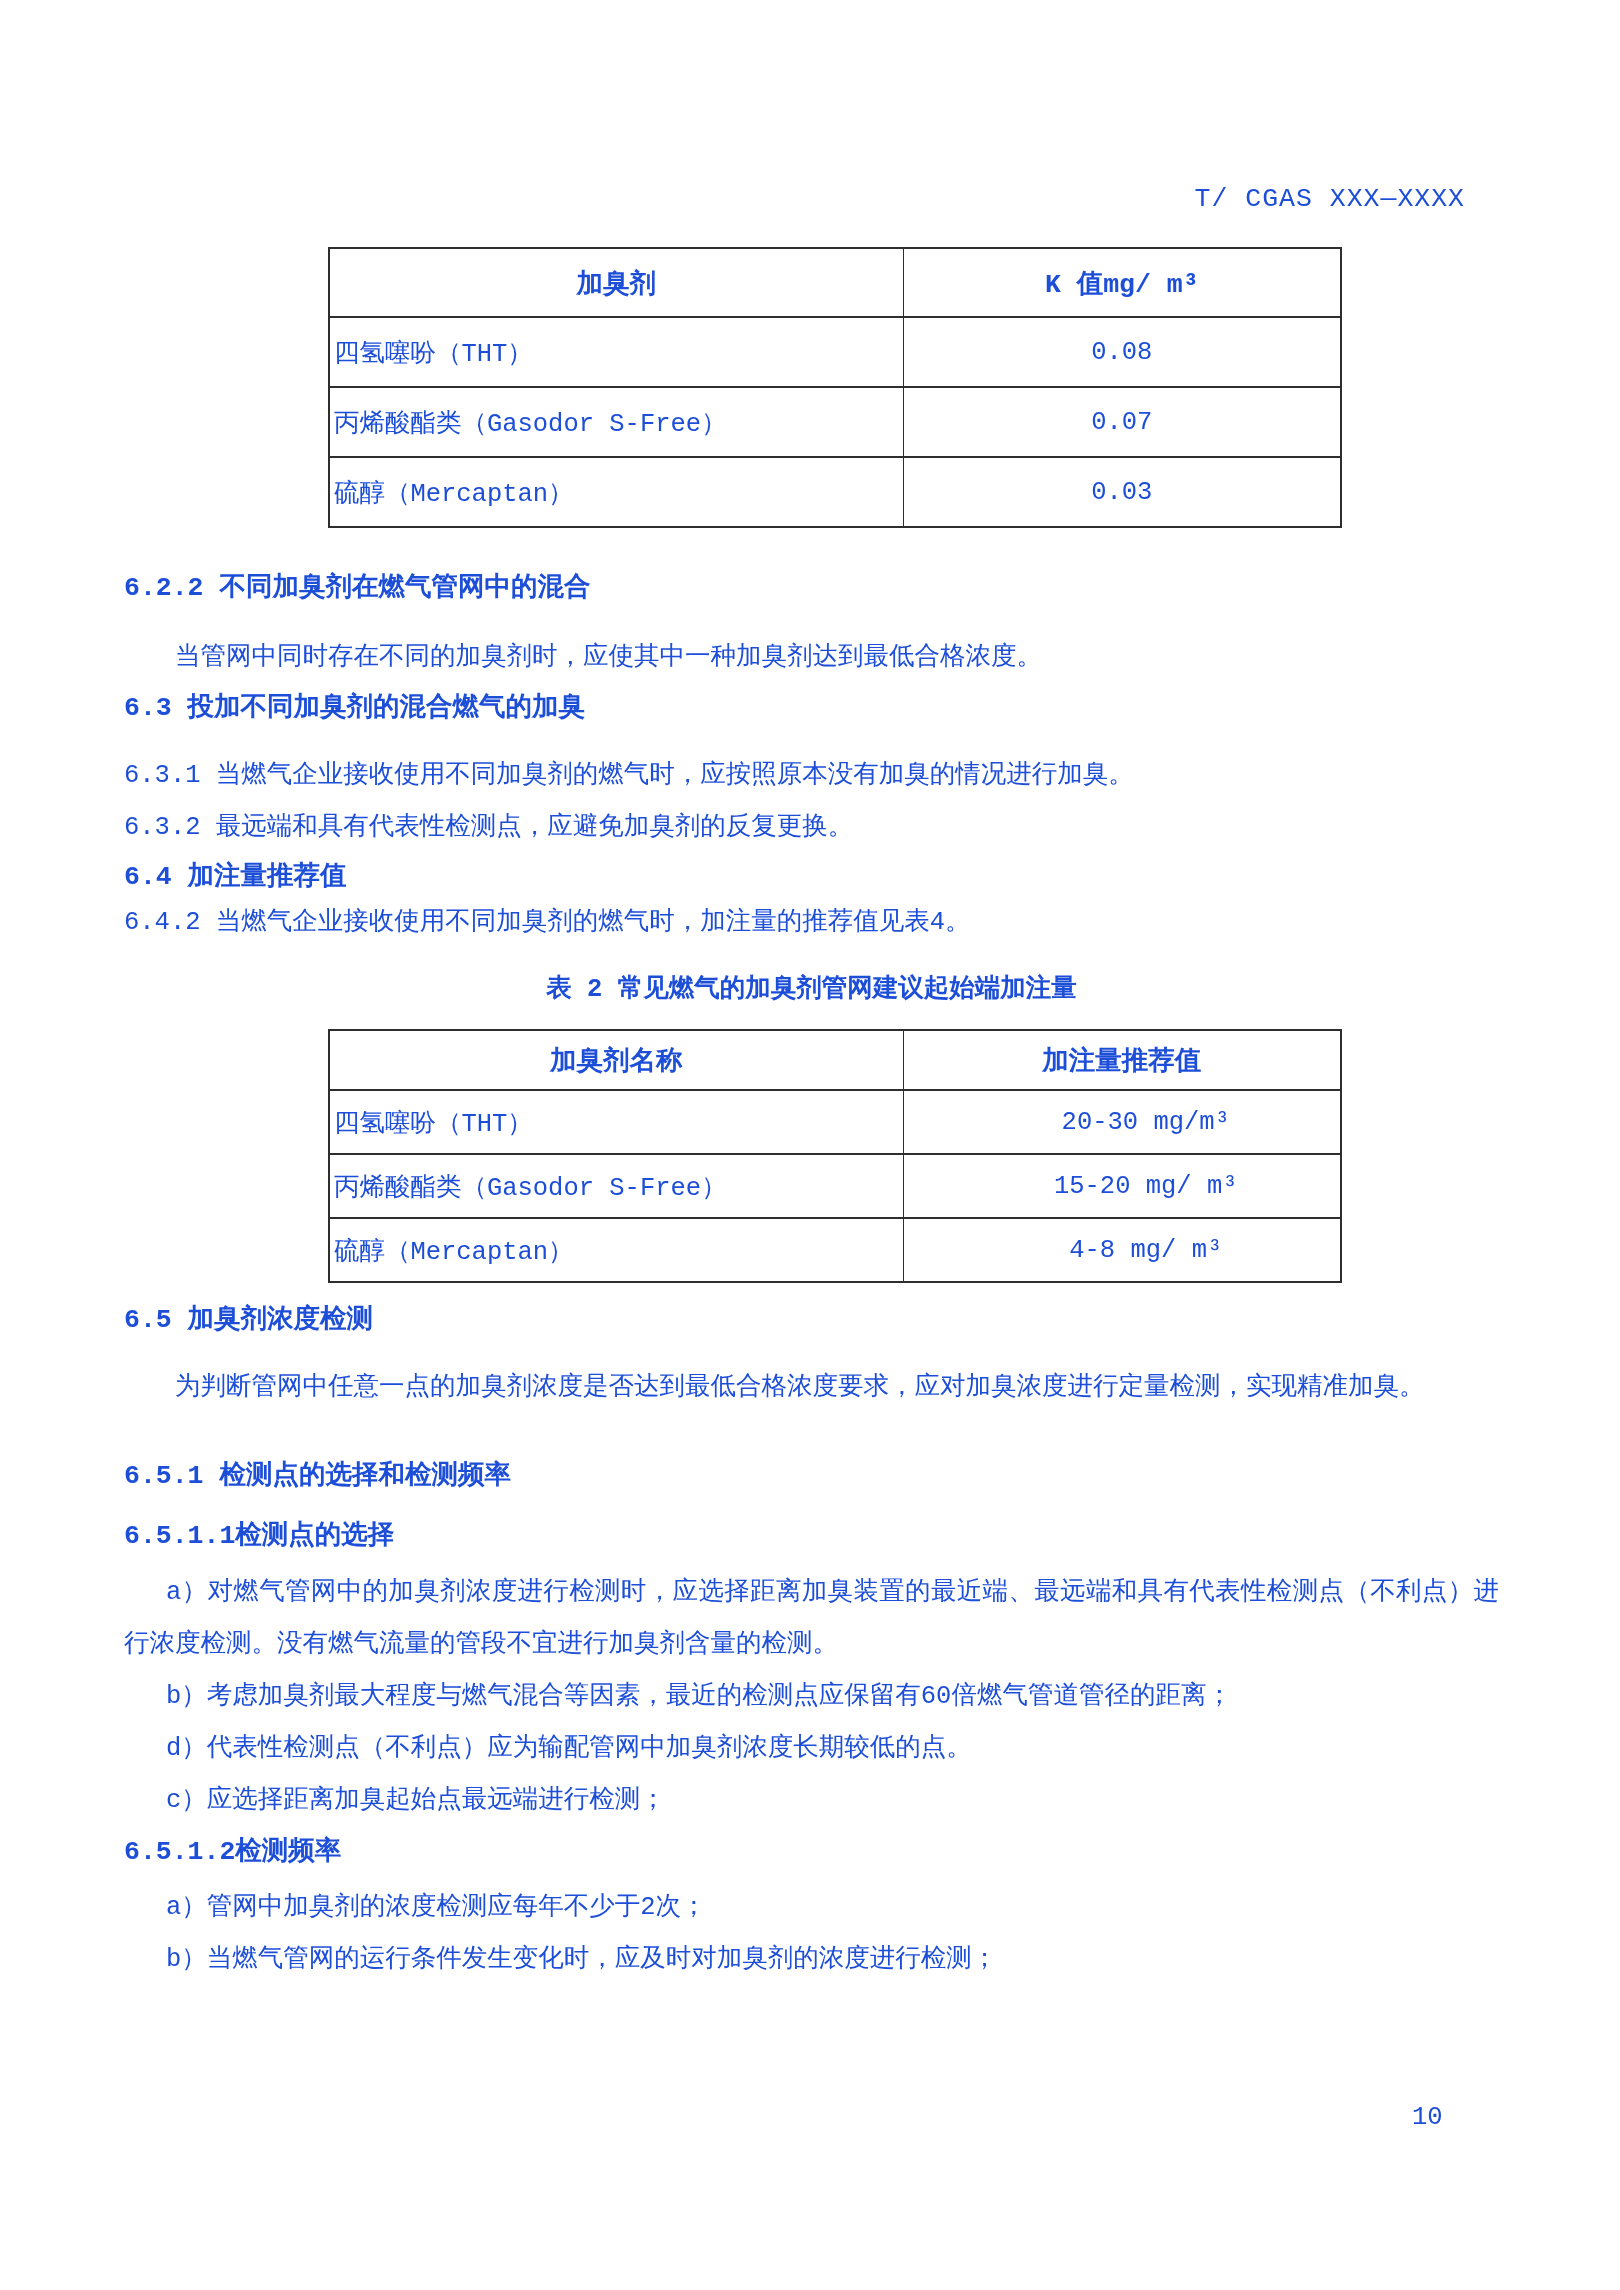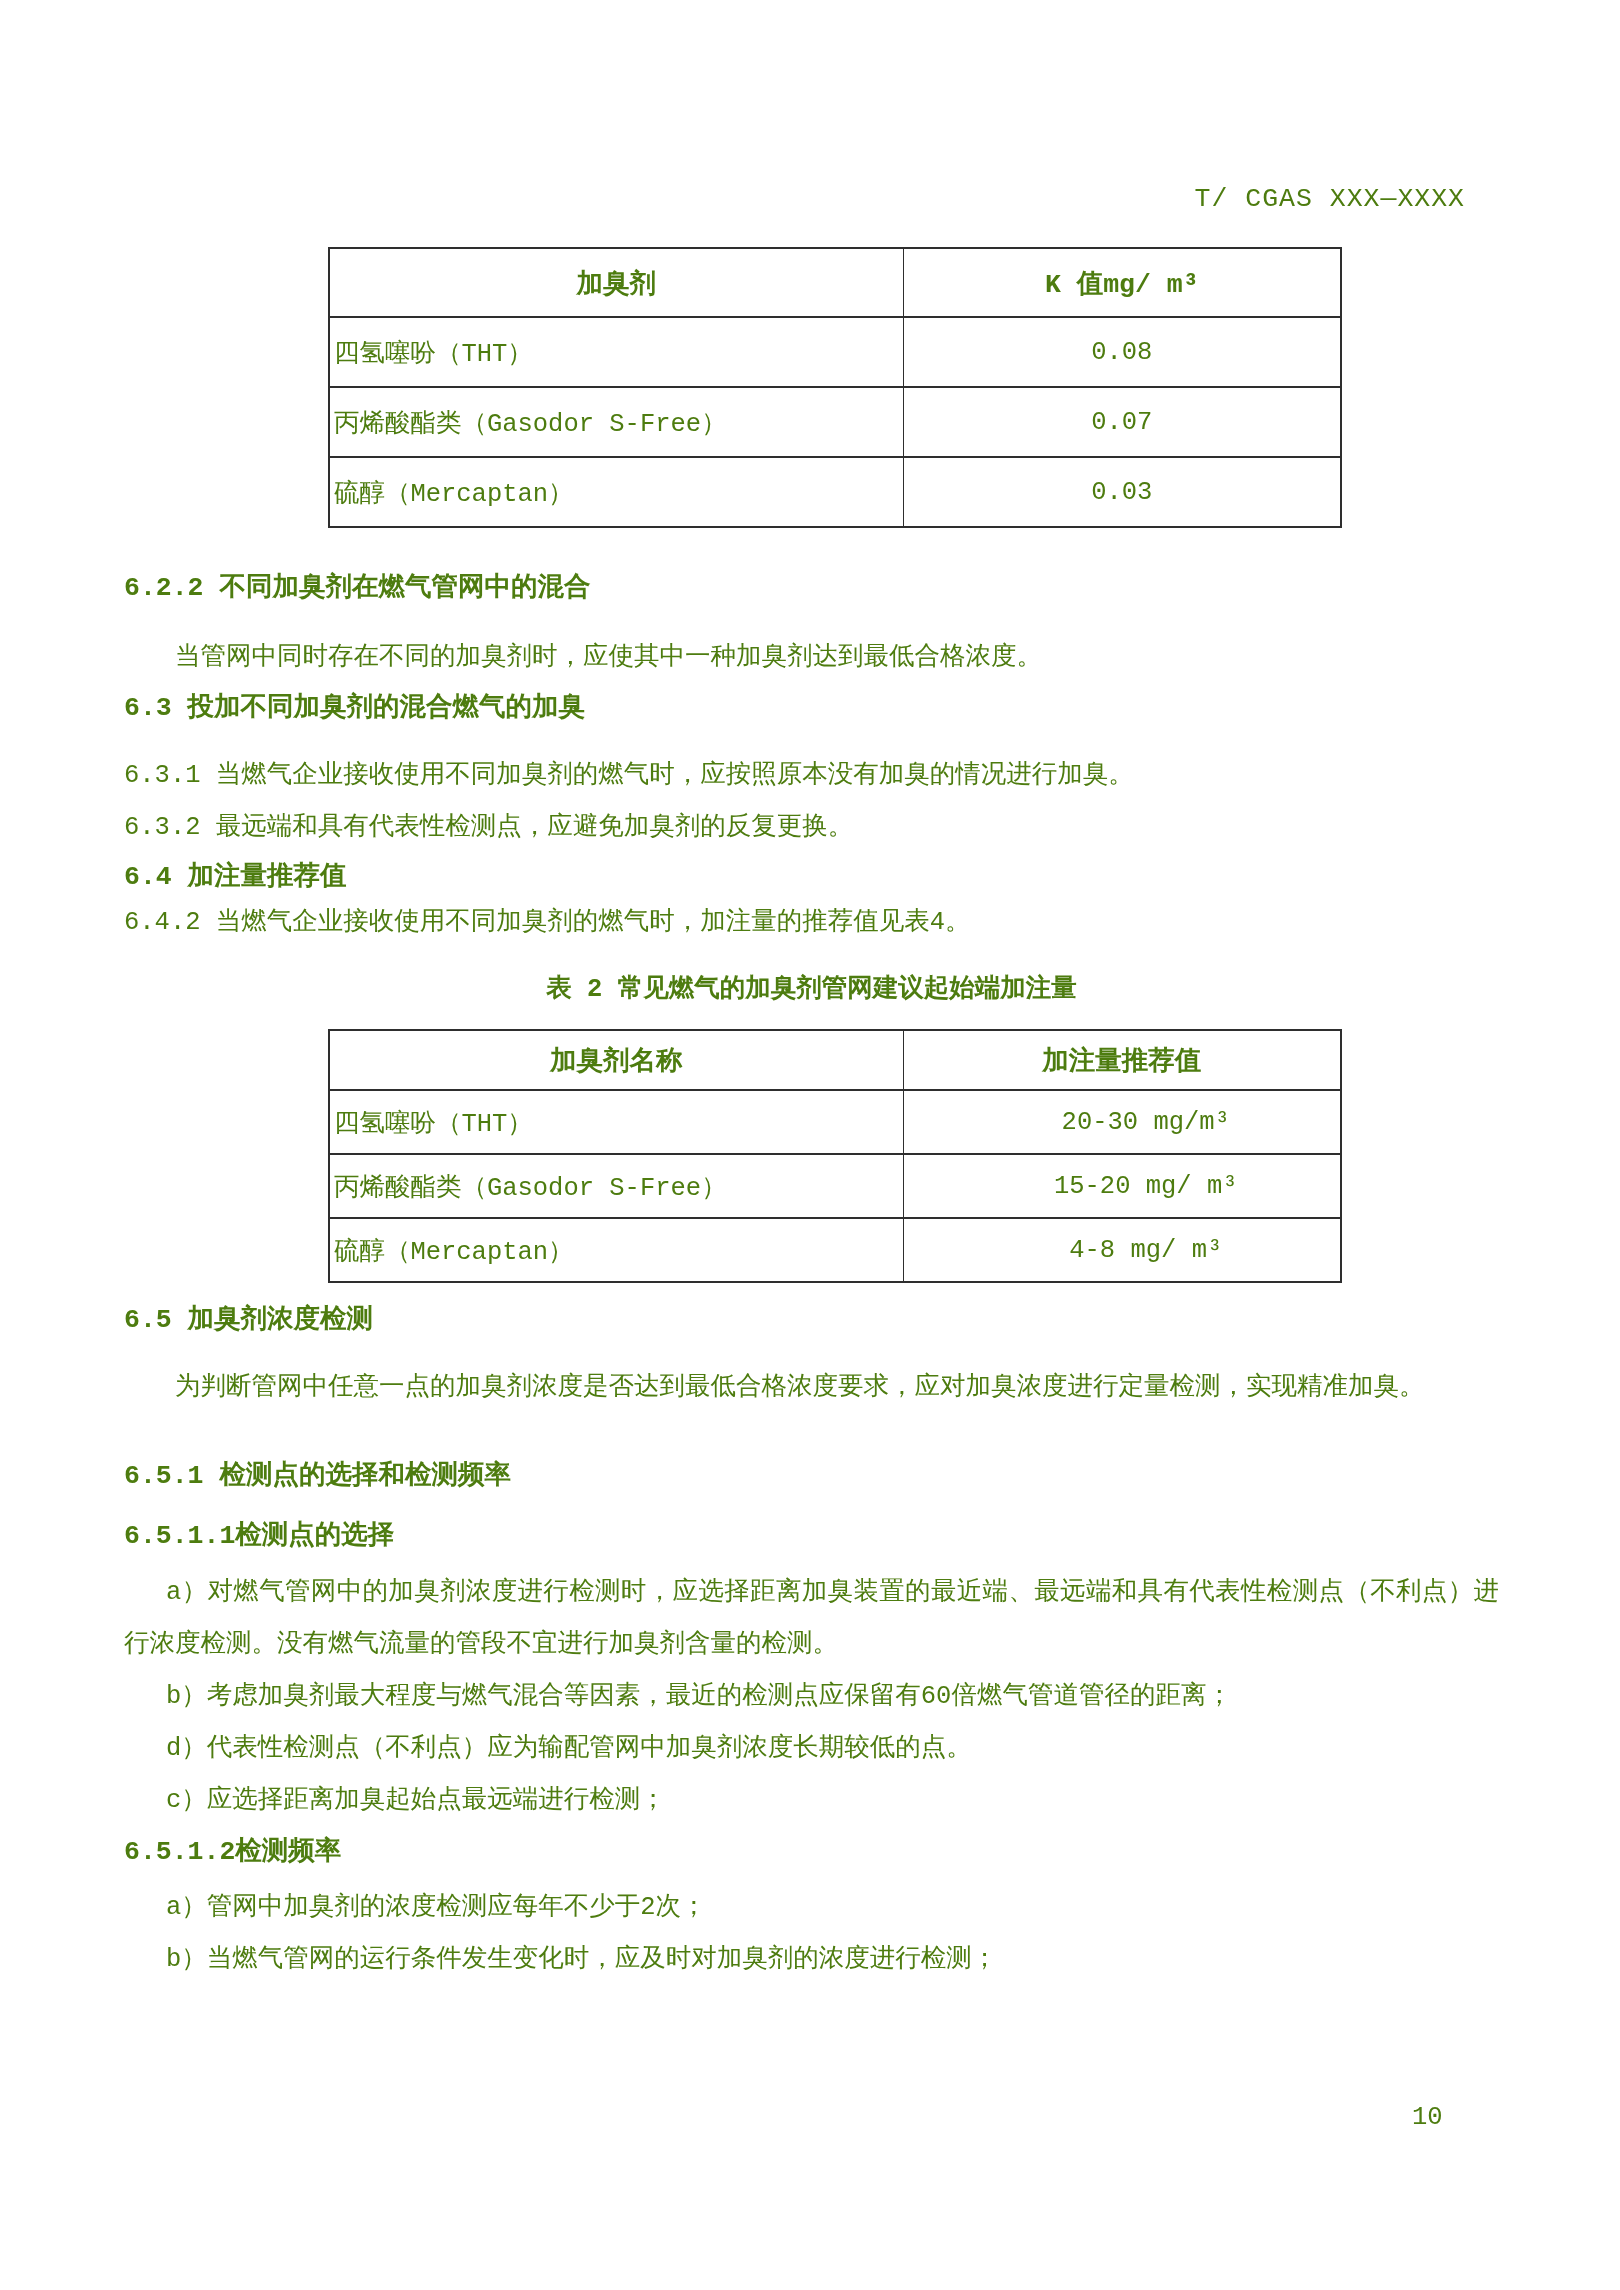--- a/index.html
+++ b/index.html
@@ -4,21 +4,21 @@
 <style>
   * { box-sizing: border-box; }
   html, body { margin: 0; padding: 0; background: #e8e8e8; }
   .page {
     position: relative;
     width: 1620px;
     height: 2291px;
     margin: 0 auto;
     background: #ffffff;
     font-family: "Liberation Mono", "DejaVu Sans Mono", monospace;
-    color: #4d7c0f;
+    color: #1d4ed8;
     overflow: hidden;
   }
   .doc-code {
     position: absolute;
     top: 184px;
     right: 155px;
     font-size: 26.5px;
     letter-spacing: 1px;
     white-space: nowrap;
   }

